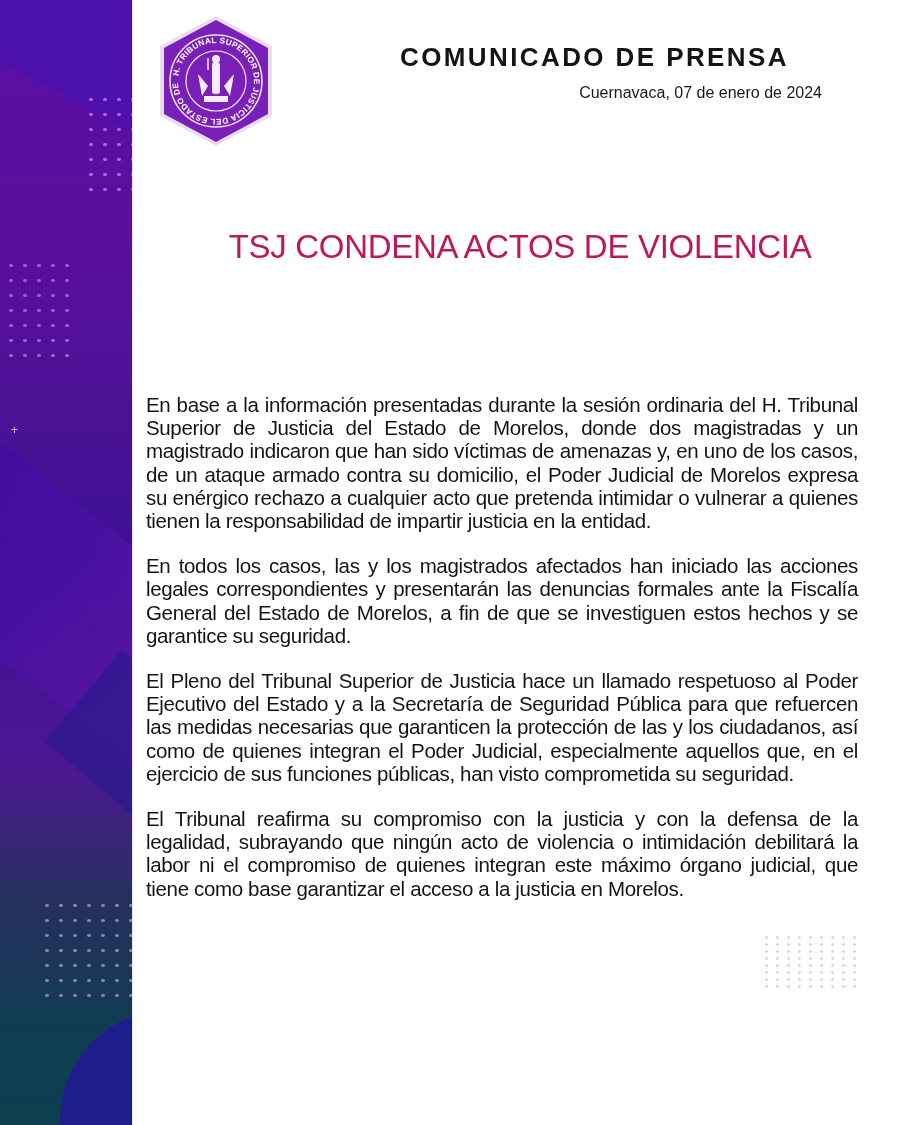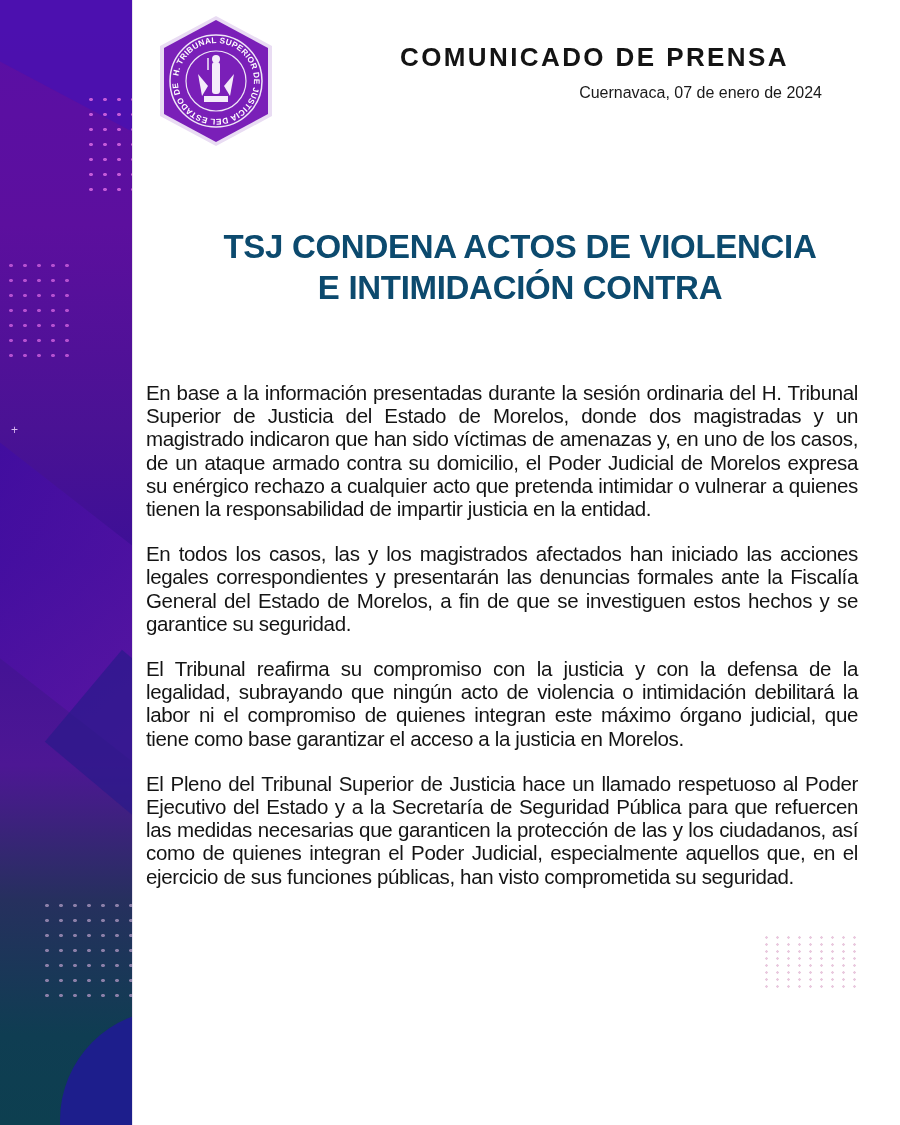--- a/index.html
+++ b/index.html
@@ -52,29 +52,29 @@
       position: absolute; left: 400px; top: 42px; width: 446px; 
       font-weight: 700; font-size: 26px; letter-spacing: 2.4px; color: #141414;
     }
     .hdr-date {
       position: absolute; left: 376px; top: 84px; width: 446px; text-align: right;
       font-size: 16px; color: #1a1a1a;
     }
     
     .headline {
       position: absolute; left: 140px; top: 226px; width: 760px; text-align: center;
-      font-weight: 700; font-size: 33px; line-height: 41px; color: #0c4a6e; letter-spacing: -0.3px;
+      font-weight: 400; font-size: 33px; line-height: 41px; color: #be185d; letter-spacing: -0.3px;
     }
     .headline div { display: block; }
     
     .body {
       position: absolute; left: 146px; top: 381px; width: 712px;
     }
     .body p {
-      margin: 0 0 22px 0; font-size: 20.5px; line-height: 23.2px; text-align: justify; color: #141414;
+      margin: 12px 0 22px 0; font-size: 20.5px; line-height: 23.2px; text-align: justify; color: #141414;
       letter-spacing: -0.35px;
     }
     .faint-dots {
       position: absolute; left: 761px; top: 934px; width: 100px; height: 56px;
       background-image: radial-gradient(circle, #e9c9de 1px, transparent 1.5px);
       background-size: 11px 7px;
     }
   </style>
 </head>
 <body>
@@ -111,23 +111,22 @@
     <rect x="52" y="84" width="24" height="6" fill="#f4ecfa"></rect>
     <line x1="56" y1="46" x2="56" y2="58" stroke="#f4ecfa" stroke-width="1.5"></line>
   </svg>
 </div>
 
 <div class="hdr-title">COMUNICADO DE PRENSA</div>
 <div class="hdr-date">Cuernavaca, 07 de enero de 2024</div>
 
 <div class="headline">
   <div>TSJ CONDENA ACTOS DE VIOLENCIA</div>
-  <div>E INTIMIDACIÓN CONTRA</div>
 </div>
 
 <div class="body">
   <p>En base a la información presentadas durante la sesión ordinaria del H. Tribunal Superior de Justicia del Estado de Morelos, donde dos magistradas y un magistrado indicaron que han sido víctimas de amenazas y, en uno de los casos, de un ataque armado contra su domicilio, el Poder Judicial de Morelos expresa su enérgico rechazo a cualquier acto que pretenda intimidar o vulnerar a quienes tienen la responsabilidad de impartir justicia en la entidad.</p>
   <p>En todos los casos, las y los magistrados afectados han iniciado las acciones legales correspondientes y presentarán las denuncias formales ante la Fiscalía General del Estado de Morelos, a fin de que se investiguen estos hechos y se garantice su seguridad.</p>
+  <p>El Pleno del Tribunal Superior de Justicia hace un llamado respetuoso al Poder Ejecutivo del Estado y a la Secretaría de Seguridad Pública para que refuercen las medidas necesarias que garanticen la protección de las y los ciudadanos, así como de quienes integran el Poder Judicial, especialmente aquellos que, en el ejercicio de sus funciones públicas, han visto comprometida su seguridad.</p>
   <p>El Tribunal reafirma su compromiso con la justicia y con la defensa de la legalidad, subrayando que ningún acto de violencia o intimidación debilitará la labor ni el compromiso de quienes integran este máximo órgano judicial, que tiene como base garantizar el acceso a la justicia en Morelos.</p>
-  <p>El Pleno del Tribunal Superior de Justicia hace un llamado respetuoso al Poder Ejecutivo del Estado y a la Secretaría de Seguridad Pública para que refuercen las medidas necesarias que garanticen la protección de las y los ciudadanos, así como de quienes integran el Poder Judicial, especialmente aquellos que, en el ejercicio de sus funciones públicas, han visto comprometida su seguridad.</p>
 </div>
 
 <div class="faint-dots"></div>
 
 </body></html>

